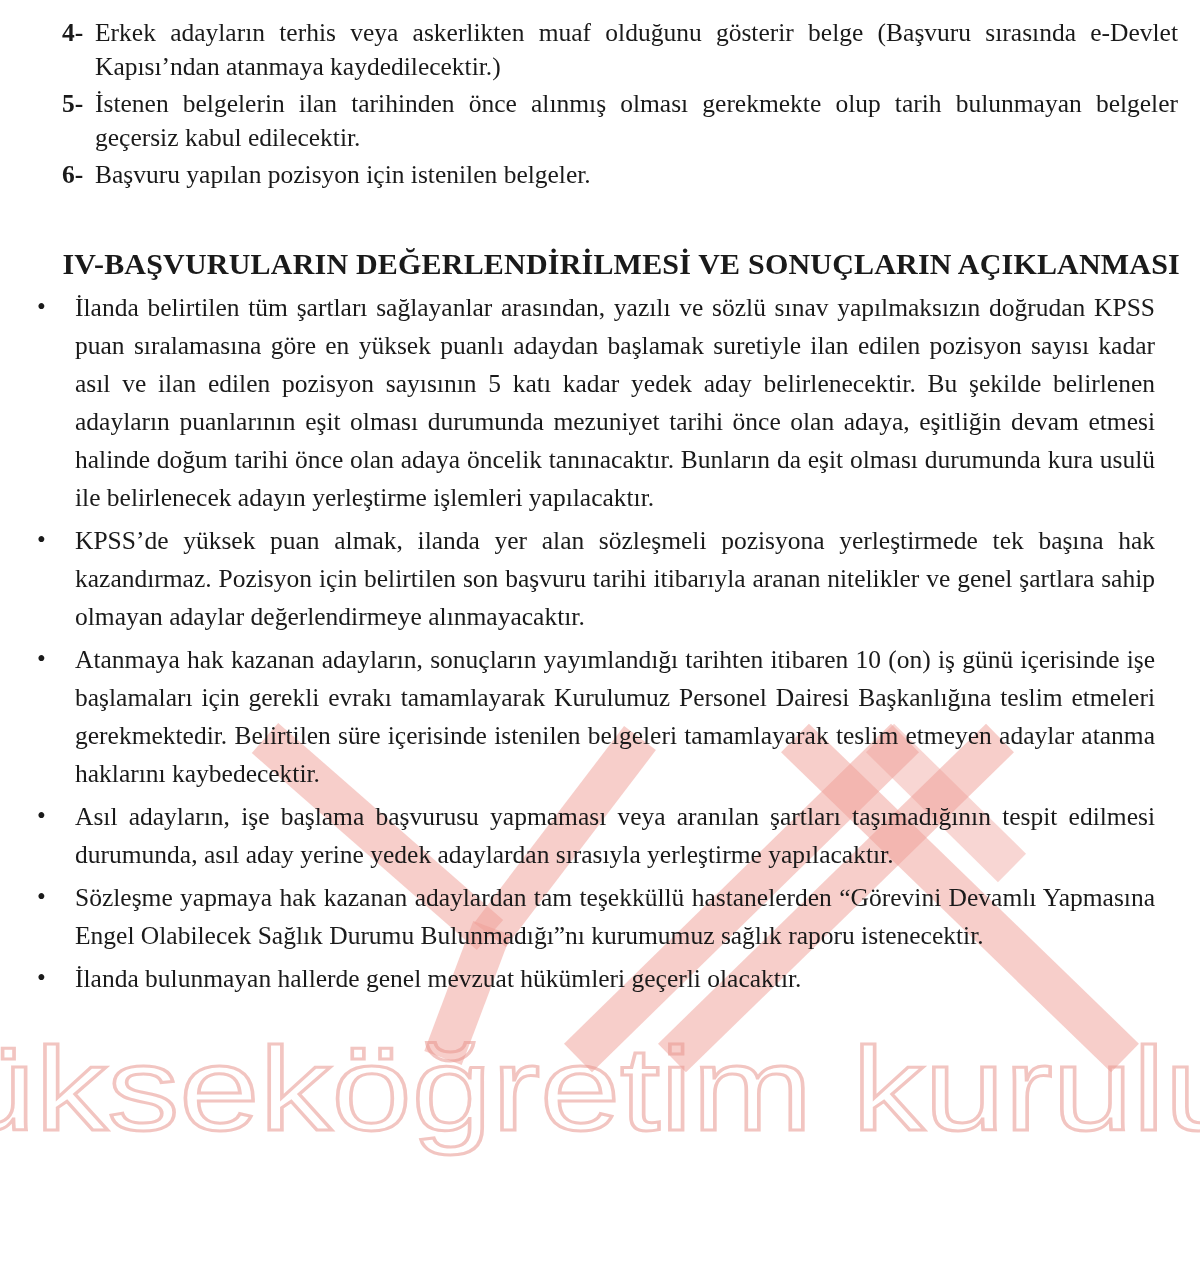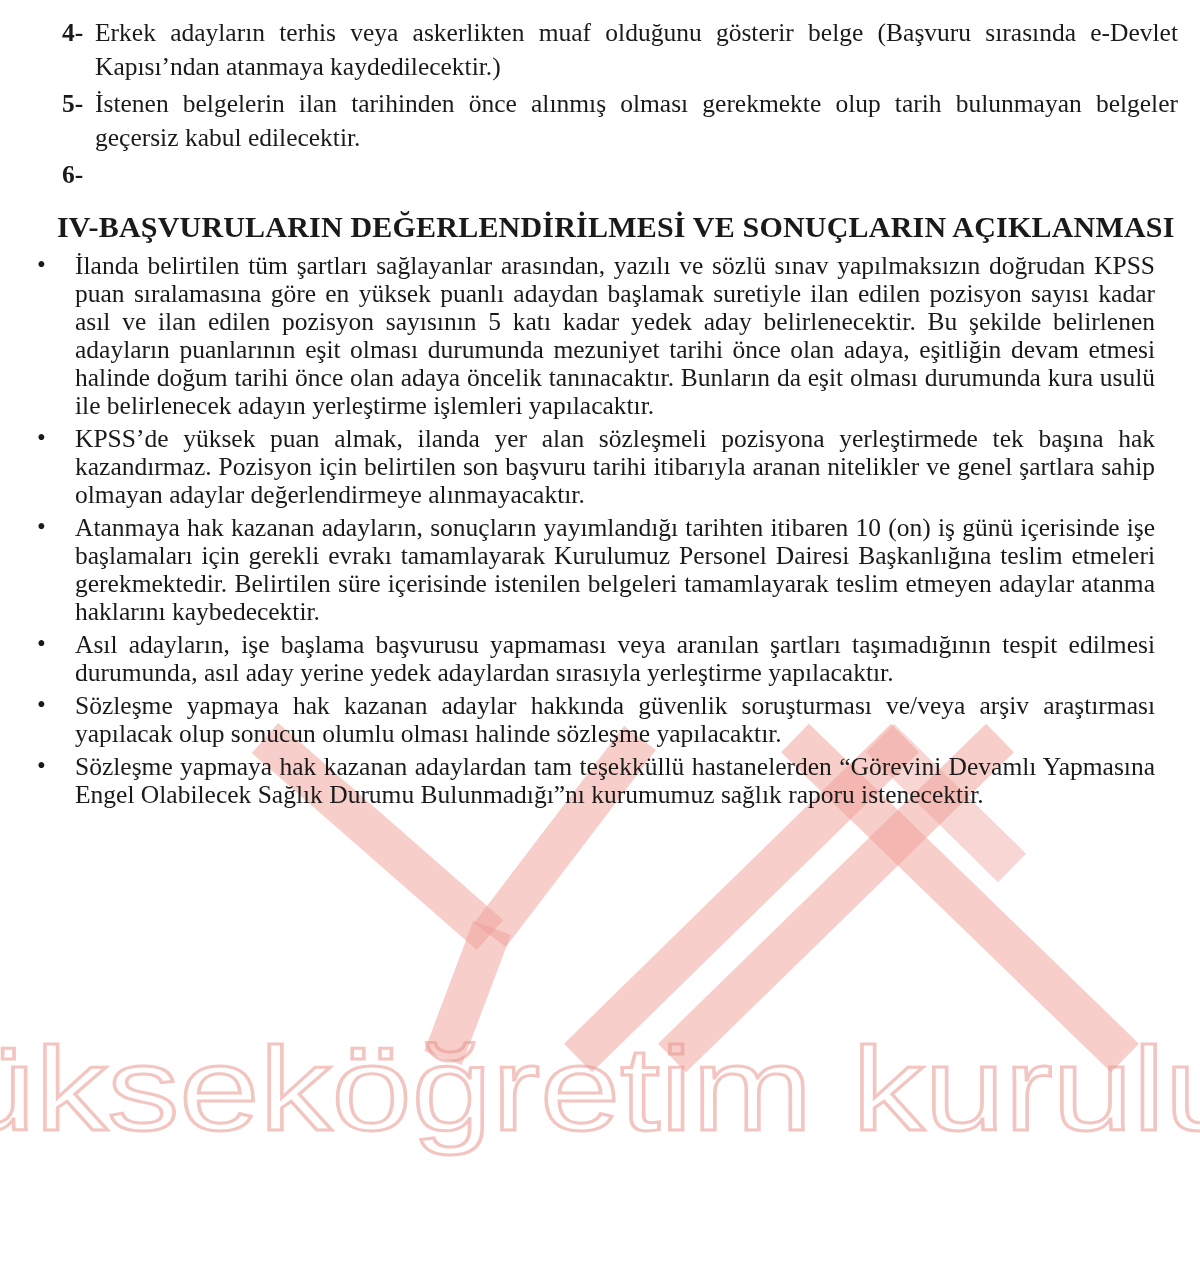--- a/index.html
+++ b/index.html
@@ -41,30 +41,31 @@
     left: -33px;
     font-weight: 700;
   }
   h2.heading {
     margin: 52px 20px 5px 57px;
     font-size: 30px;
     line-height: 40px;
     font-weight: 700;
     letter-spacing: 0.2px;
     white-space: nowrap;
+    text-align: right;
   }
   ul.bullets {
     list-style: none;
     margin: 0 45px 0 75px;
   }
   li.bullet {
     position: relative;
     margin-bottom: 5px;
     font-size: 25.5px;
-    line-height: 28px;
+    line-height: 38px;
     text-align: justify;
   }
   li.bullet .dot {
     position: absolute;
     left: -38px;
     top: -1px;
     font-size: 25px;
   }
   li.bullet .dot::before { content: "•"; }
 </style>
@@ -92,20 +93,21 @@
       <li class="num-item">
         <span class="num">4-</span>
         <span class="itext">Erkek adayların terhis veya askerlikten muaf olduğunu gösterir belge (Başvuru sırasında e-Devlet Kapısı’ndan atanmaya kaydedilecektir.)</span>
       </li>
       <li class="num-item">
         <span class="num">5-</span>
         <span class="itext">İstenen belgelerin ilan tarihinden önce alınmış olması gerekmekte olup tarih bulunmayan belgeler geçersiz kabul edilecektir.</span>
       </li>
       <li class="num-item">
         <span class="num">6-</span>
+        <span class="itext">Başvuru yapılan pozisyon için istenilen belgeler.</span>
       </li>
     </ol>
 
     <h2 class="heading">IV-BAŞVURULARIN DEĞERLENDİRİLMESİ VE SONUÇLARIN AÇIKLANMASI</h2>
 
     <ul class="bullets">
       <li class="bullet">
         <span class="dot"></span>
         <span class="btext">İlanda belirtilen tüm şartları sağlayanlar arasından, yazılı ve sözlü sınav yapılmaksızın doğrudan KPSS puan sıralamasına göre en yüksek puanlı adaydan başlamak suretiyle ilan edilen pozisyon sayısı kadar asıl ve ilan edilen pozisyon sayısının 5 katı kadar yedek aday belirlenecektir. Bu şekilde belirlenen adayların puanlarının eşit olması durumunda mezuniyet tarihi önce olan adaya, eşitliğin devam etmesi halinde doğum tarihi önce olan adaya öncelik tanınacaktır. Bunların da eşit olması durumunda kura usulü ile belirlenecek adayın yerleştirme işlemleri yapılacaktır.</span>
       </li>
@@ -116,22 +118,22 @@
       <li class="bullet">
         <span class="dot"></span>
         <span class="btext">Atanmaya hak kazanan adayların, sonuçların yayımlandığı tarihten itibaren 10 (on) iş günü içerisinde işe başlamaları için gerekli evrakı tamamlayarak Kurulumuz Personel Dairesi Başkanlığına teslim etmeleri gerekmektedir. Belirtilen süre içerisinde istenilen belgeleri tamamlayarak teslim etmeyen adaylar atanma haklarını kaybedecektir.</span>
       </li>
       <li class="bullet">
         <span class="dot"></span>
         <span class="btext">Asıl adayların, işe başlama başvurusu yapmaması veya aranılan şartları taşımadığının tespit edilmesi durumunda, asıl aday yerine yedek adaylardan sırasıyla yerleştirme yapılacaktır.</span>
       </li>
       <li class="bullet">
         <span class="dot"></span>
-        <span class="btext">Sözleşme yapmaya hak kazanan adaylar hakkında güvenlik soruşturması ve/veya arşiv araştırması yapılacak olup sonucun olumlu olması halinde sözleşme yapılacaktır.</span>
+        <span class="btext">Sözleşme yapmaya hak kazanan adaylardan tam teşekküllü hastanelerden “Görevini Devamlı Yapmasına Engel Olabilecek Sağlık Durumu Bulunmadığı”nı kurumumuz sağlık raporu istenecektir.</span>
       </li>
       <li class="bullet">
         <span class="dot"></span>
-        <span class="btext">Sözleşme yapmaya hak kazanan adaylardan tam teşekküllü hastanelerden “Görevini Devamlı Yapmasına Engel Olabilecek Sağlık Durumu Bulunmadığı”nı kurumumuz sağlık raporu istenecektir.</span>
+        <span class="btext">İlanda bulunmayan hallerde genel mevzuat hükümleri geçerli olacaktır.</span>
       </li>
     </ul>
 
   </div>
 </div>
 
 </body></html>

